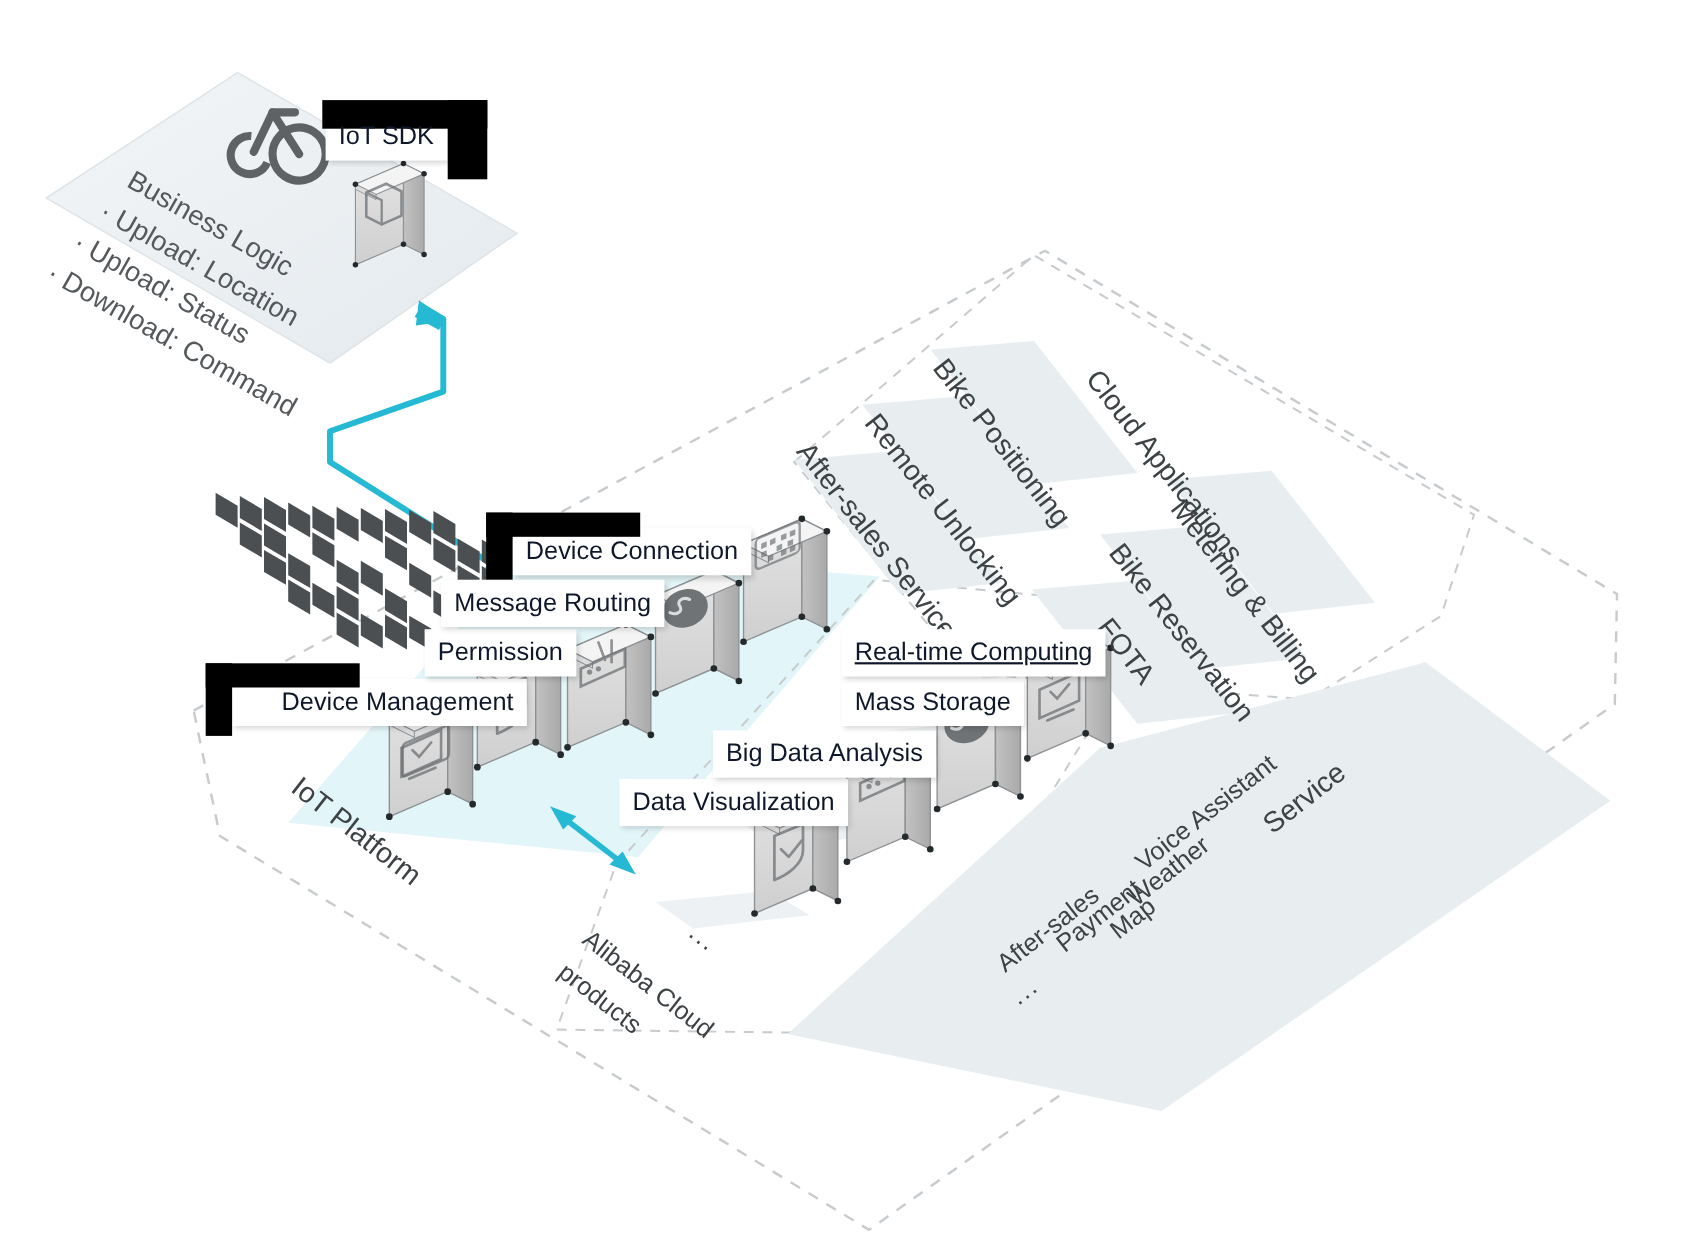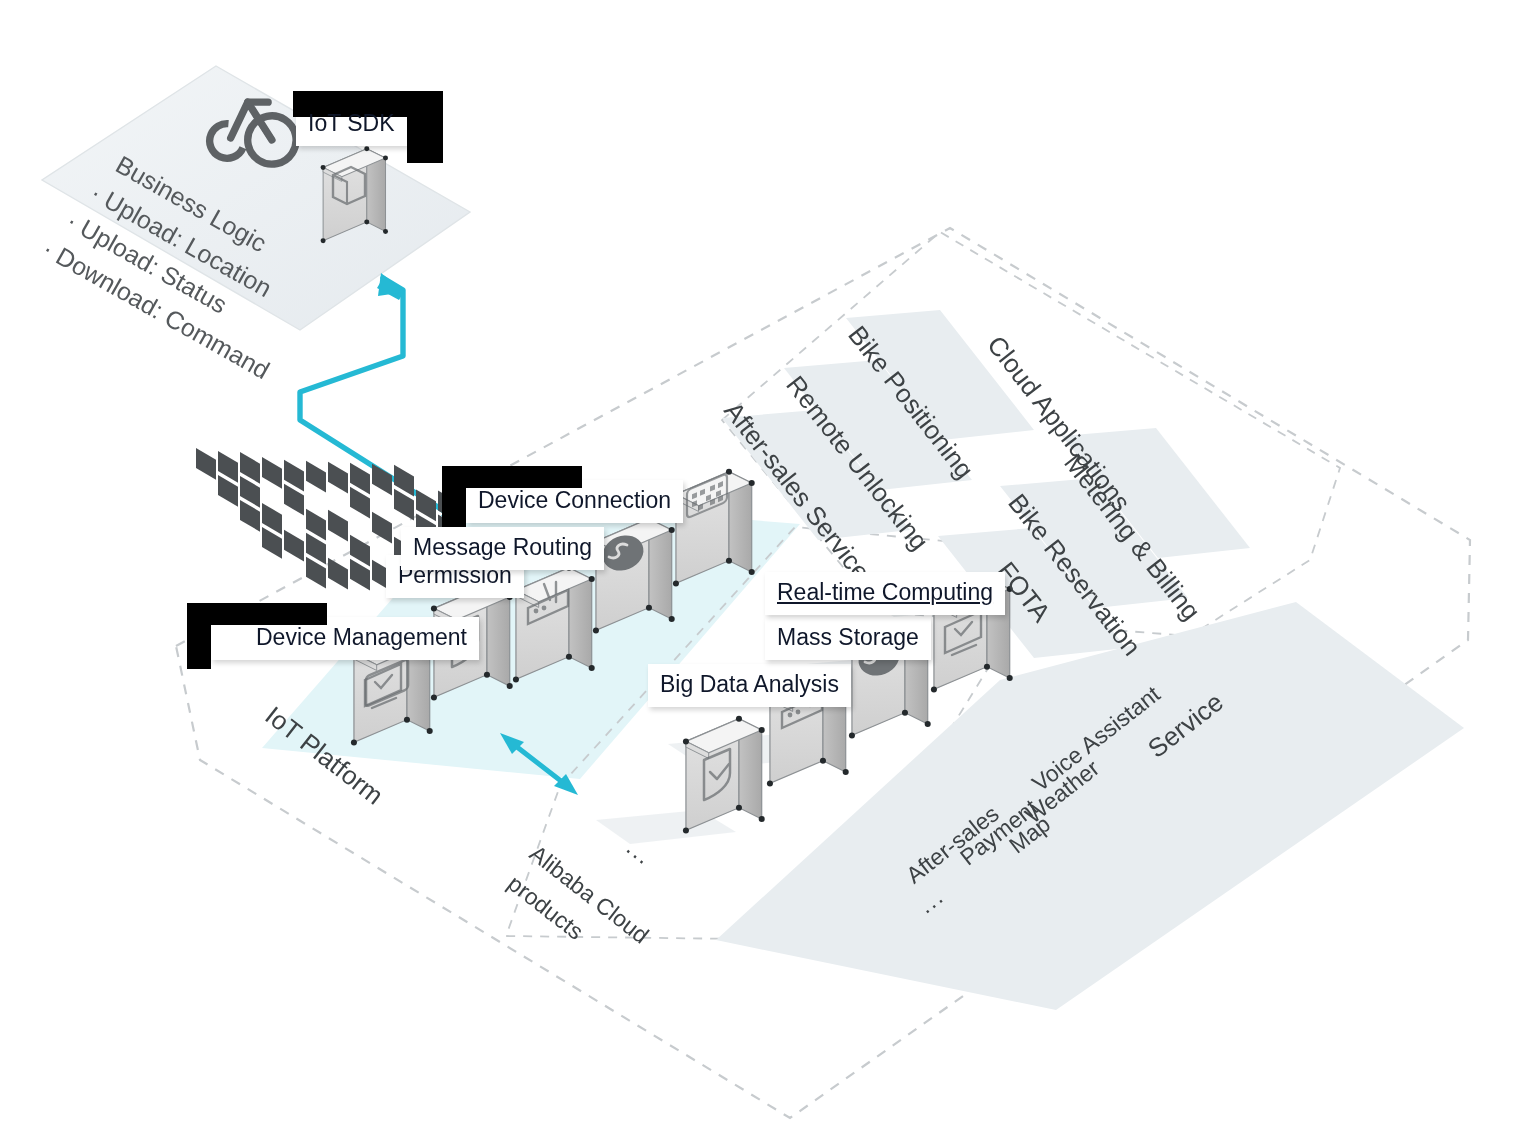--- a/index.html
+++ b/index.html
@@ -292,34 +292,37 @@
 <div class="chip br" style="left:296px;top:103px;">
   <span class="blk v"></span><span class="blk h"></span>
   <span>IoT SDK</span>
 </div>
 
 <div class="chip bl" style="left:211px;top:617px;padding-left:45px;">
   <span class="blk v"></span><span class="blk h"></span>
   <span>Device Management</span>
 </div>
 
-<div class="chip" style="left:386px;top:555px;">
+<div class="chip" style="left:386px;top:572px;">
   <span>Permission</span>
 </div>
 
 <div class="chip bl" style="left:466px;top:480px;">
   <span class="blk v"></span><span class="blk h"></span>
   <span>Device Connection</span>
 </div>
 
 <div class="chip" style="left:401px;top:527px;">
   <span>Message Routing</span>
 </div>
 
 
+<div class="chip" style="left:563px;top:708px;">
+  <span>Data Visualization</span>
+</div>
 
 <div class="chip" style="left:648px;top:664px;">
   <span>Big Data Analysis</span>
 </div>
 
 <div class="chip" style="left:765px;top:617px;">
   <span>Mass Storage</span>
 </div>
 
 <div class="chip" style="left:765px;top:572px;text-decoration:underline;">

